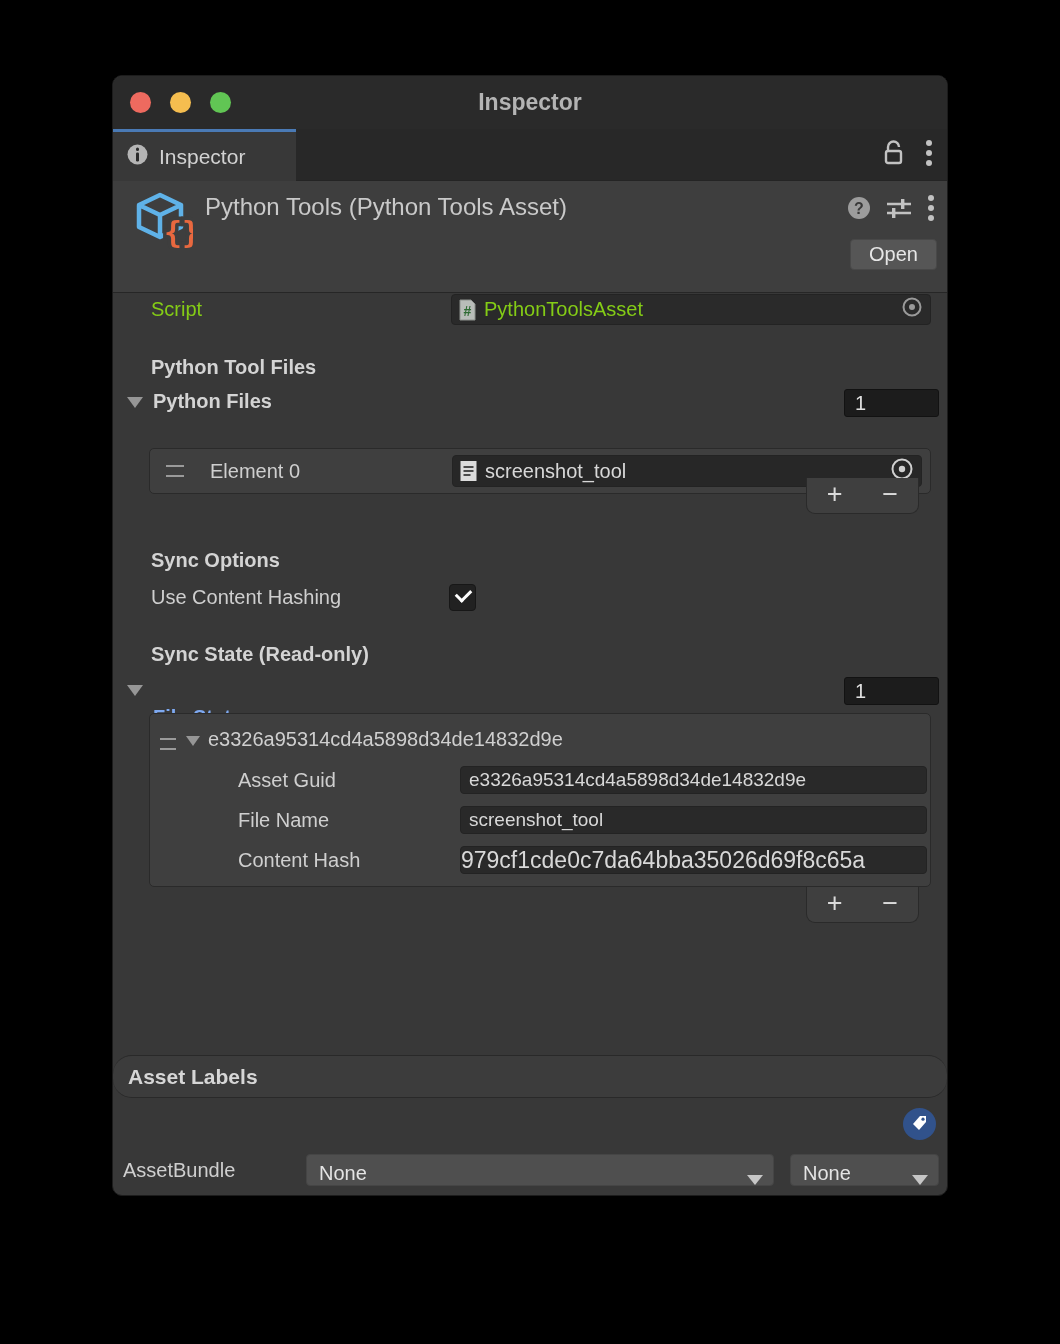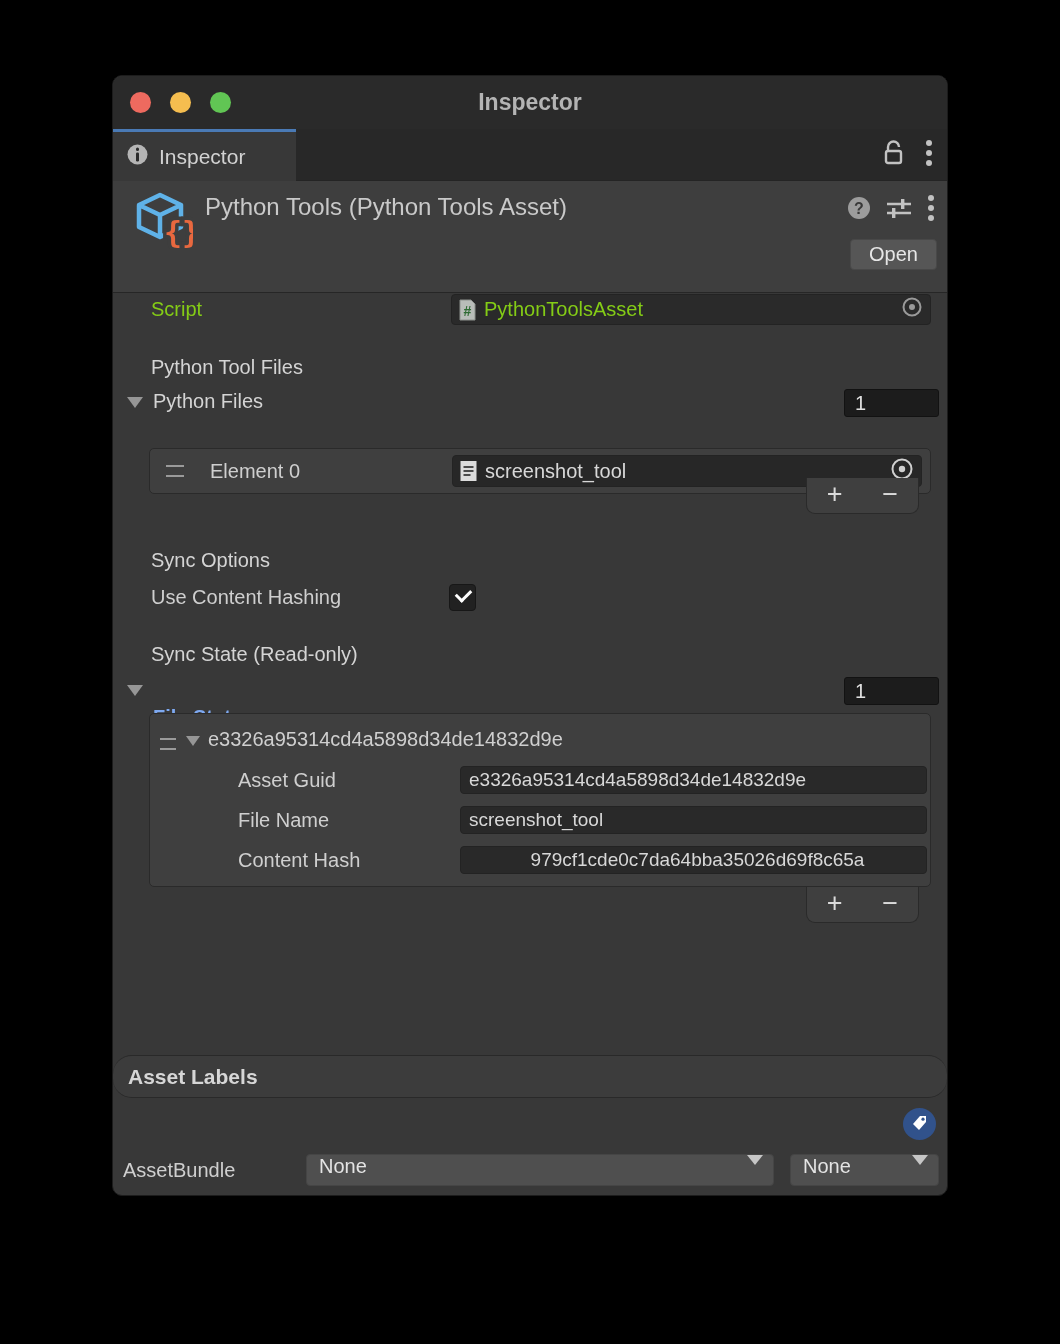--- a/index.html
+++ b/index.html
@@ -27,21 +27,21 @@
   
   .header{position:absolute;left:0;top:105px;width:100%;height:112px;background:#3e3e3e;border-bottom:1px solid #262626;box-sizing:border-box;}
   .asset-icon{position:absolute;left:20px;top:8px;}
   .hdr-title{position:absolute;left:92px;top:12px;font-size:24px;color:#c9c9c9;}
   .hdr-icons{position:absolute;right:12px;top:13px;display:flex;align-items:center;gap:15px;}
   .open-btn{position:absolute;right:10px;top:58px;width:87px;height:31px;background:#565656;border:1px solid #484848;
             border-radius:4px;color:#e6e6e6;font-size:20px;text-align:center;line-height:29px;box-sizing:border-box;}
 
   
   .body-label{color:#cfcfcf;font-size:20px;}
-  .bold{font-weight:normal;color:#d4d4d4;}
+  .bold{font-weight:bold;color:#d4d4d4;}
   .dim{color:#84cc16;}
   .caret-down{width:0;height:0;border-left:8px solid transparent;border-right:8px solid transparent;
               border-top:11px solid #969696;display:inline-block;}
   .field{background:#2a2a2a;border:1px solid #232323;border-radius:4px;box-sizing:border-box;
          display:flex;align-items:center;color:#d8d8d8;font-size:20px;}
   .numfield{position:absolute;left:731px;width:95px;height:28px;background:#1c1c1c;border:1px solid #121212;
             border-radius:3px;box-sizing:border-box;color:#e0e0e0;font-size:20px;line-height:26px;padding-left:10px;}
   .arr-box{position:absolute;left:36px;width:782px;background:#3f3f3f;border:1px solid #2a2a2a;border-radius:5px;box-sizing:border-box;}
   .arr-footer{position:absolute;left:693px;width:113px;height:36px;background:#3f3f3f;border:1px solid #2a2a2a;border-top:none;
               border-radius:0 0 9px 9px;box-sizing:border-box;display:flex;}
@@ -54,21 +54,21 @@
   .checkbox .mark{position:absolute;left:6px;top:4px;width:12px;height:7px;border-left:3px solid #fff;border-bottom:3px solid #fff;
                   transform:rotate(-45deg);}
 
   
   .labels-hdr{position:absolute;left:0;top:979px;width:100%;height:43px;background:#3c3c3c;
               border-top:1px solid #292929;border-bottom:1px solid #292929;box-sizing:border-box;
               display:flex;align-items:center;padding-left:15px;font-size:21px;font-weight:bold;color:#d6d6d6;border-radius:19px;}
   .tag-btn{position:absolute;left:790px;top:1032px;width:33px;height:32px;border-radius:50%;background:#31528b;
            display:flex;align-items:center;justify-content:center;}
   .dropdown{position:absolute;height:32px;background:#4f4f4f;border:1px solid #454545;border-radius:4px;box-sizing:border-box;
-            display:flex;align-items:flex-start;color:#e4e4e4;font-size:20px;padding-left:12px;}
+            display:flex;align-items:flex-end;color:#e4e4e4;font-size:20px;padding-left:12px;}
   .dd-arrow{width:0;height:0;border-left:8px solid transparent;border-right:8px solid transparent;border-top:10px solid #c6c6c6;
             margin-left:auto;margin-right:10px;}
 </style>
 </head>
 <body>
 
 <div class="canvas">
   <div class="window">
 
     <div class="titlebar">
@@ -213,21 +213,21 @@
       <div class="field" style="position:absolute;left:310px;top:52px;width:467px;height:28px;background:#292929;padding-left:8px;font-size:19px;">
         <span>e3326a95314cd4a5898d34de14832d9e</span>
       </div>
 
       <div style="position:absolute;left:88px;top:95px;" class="body-label">File Name</div>
       <div class="field" style="position:absolute;left:310px;top:92px;width:467px;height:28px;background:#292929;padding-left:8px;font-size:19px;">
         <span>screenshot_tool</span>
       </div>
 
       <div style="position:absolute;left:88px;top:135px;" class="body-label">Content Hash</div>
-      <div class="field" style="position:absolute;left:310px;top:132px;width:467px;height:28px;background:#292929;padding-left:8px;font-size:19px;justify-content:center;">
+      <div class="field" style="position:absolute;left:310px;top:132px;width:467px;height:28px;background:#292929;padding-left:0;font-size:23px;">
         <span>979cf1cde0c7da64bba35026d69f8c65a</span>
       </div>
     </div>
     <div class="arr-footer" style="top:811px;">
       <div class="abtn">+</div>
       <div class="abtn">−</div>
     </div>
 
     <div class="labels-hdr">
       <span>Asset Labels</span>

